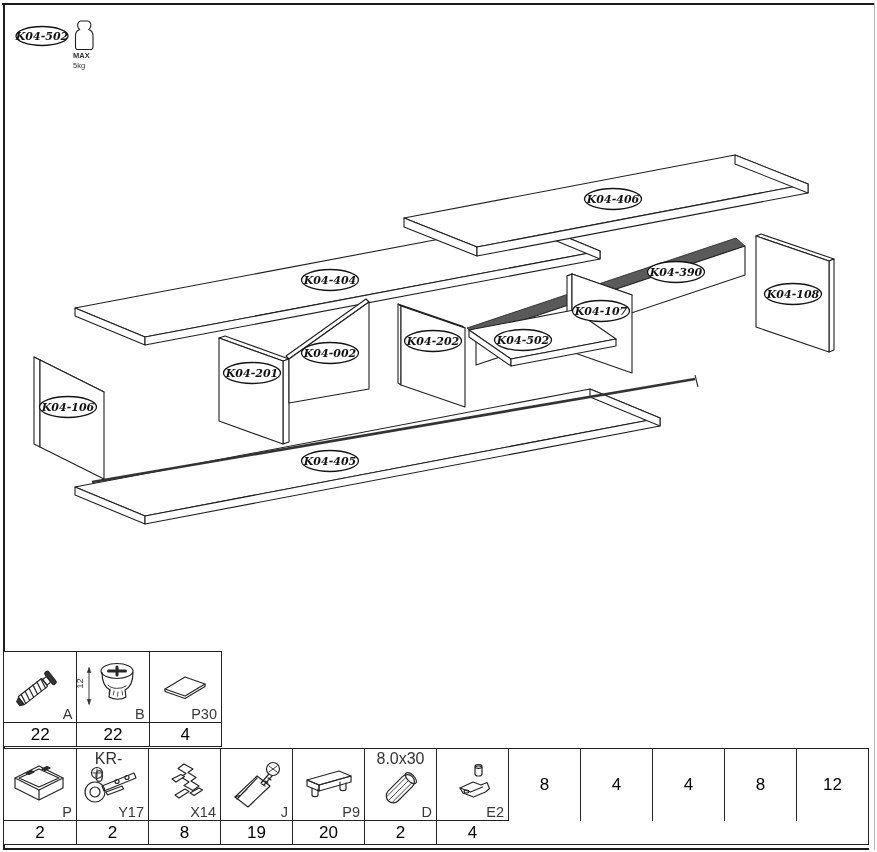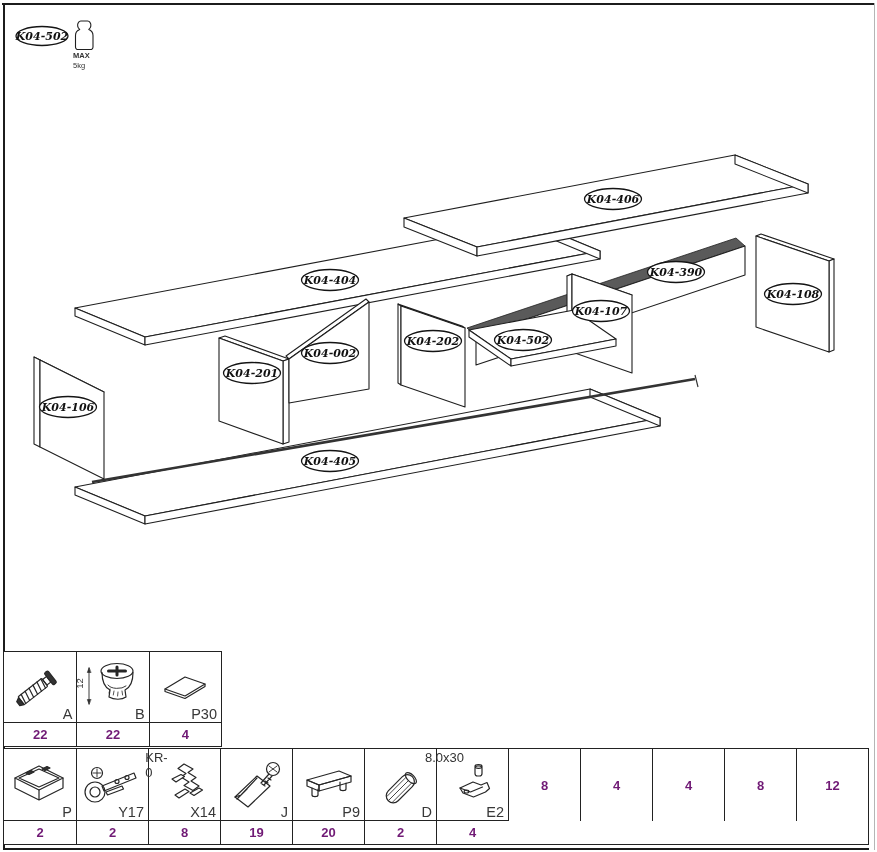--- a/index.html
+++ b/index.html
@@ -27,22 +27,22 @@
            grid-template-rows:71px 23px;}
   #tbl-bottom{left:3px;top:748px;width:866px;grid-template-columns:repeat(12,1fr);
            grid-template-rows:72px 23px;}
   .tbl>div{border-left:1.3px solid #222;position:relative;box-sizing:border-box;}
   #tbl-top>div:nth-child(3n+1){border-left:none;}
   #tbl-bottom>div:nth-child(12n+1){border-left:none;}
   .ic{border-bottom:1.3px solid #222;}
   .ic svg{position:absolute;left:50%;top:50%;transform:translate(-50%,-50%);}
   .code{position:absolute;right:4px;bottom:0px;font-size:14.5px;color:#383838;}
   .qc{display:flex;align-items:center;justify-content:center;
-      font-size:13px;color:#701a75;font-weight:bold;}
-  .dim{position:absolute;top:1px;left:4px;font-size:13px;color:#333;z-index:2;margin-left:44px;}
+      font-size:17px;color:#000000;}
+  .dim{position:absolute;top:1px;left:4px;font-size:16px;color:#333;z-index:2;}
   .dimc{left:50%;transform:translateX(-50%);}
   .vdim{position:absolute;left:-3px;top:26px;font-size:9.5px;color:#333;
         display:inline-block;transform:rotate(-90deg);z-index:2;}
   .icon{stroke:#262626;fill:none;stroke-width:1.2;stroke-linejoin:round;stroke-linecap:round;}
 </style>
 </head>
 <body>
 
 <div class="b" id="b-top"></div>
 <div class="b" id="b-left"></div>

